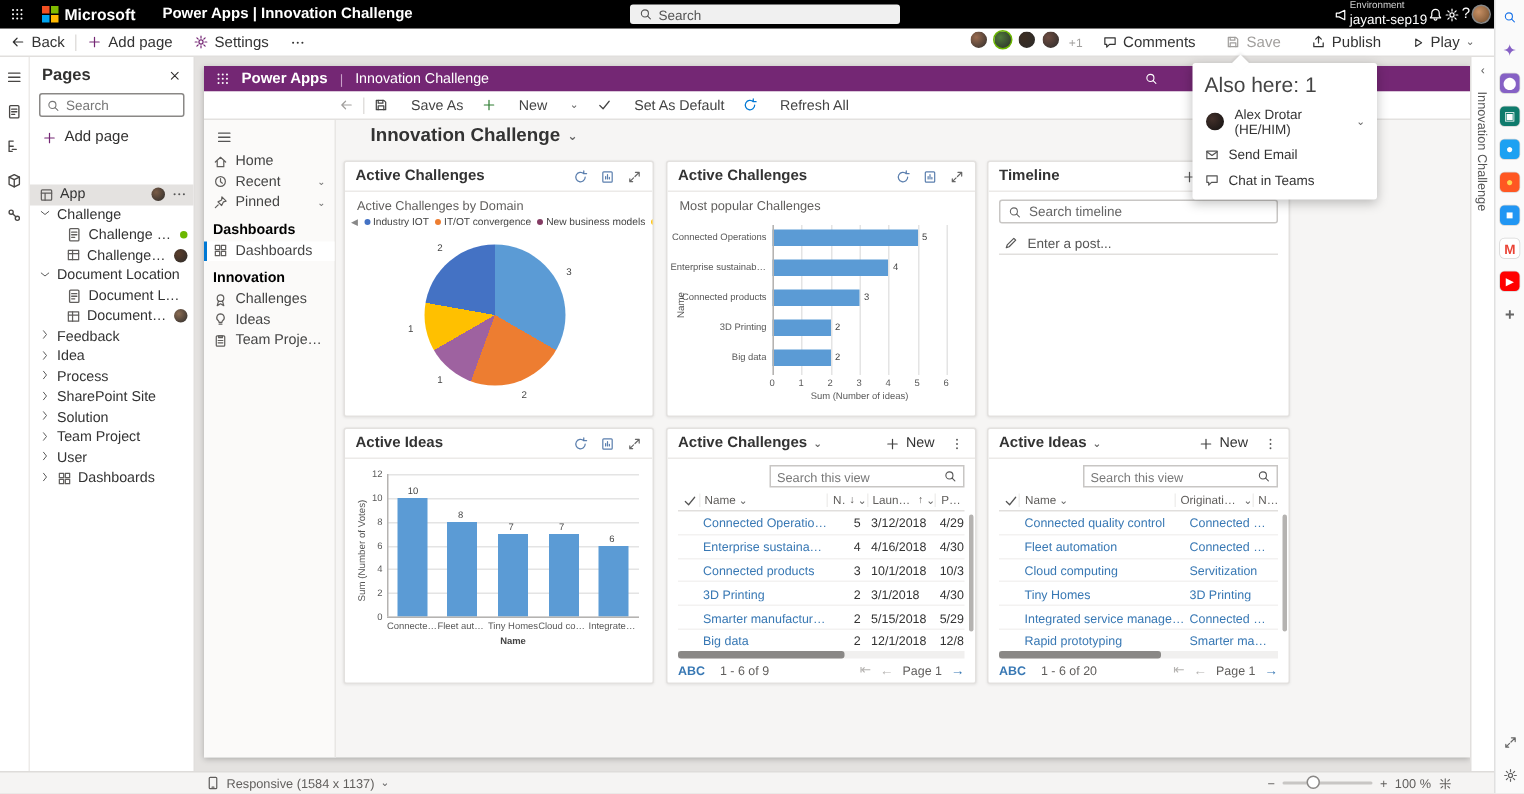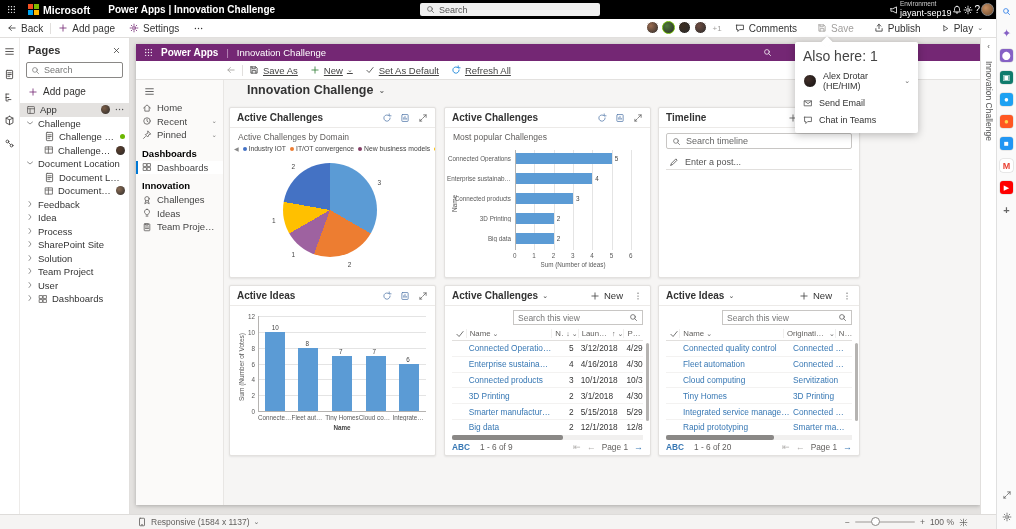--- a/index.html
+++ b/index.html
@@ -49,21 +49,21 @@
 
   
   #canvas { position:absolute; left:130px; top:38px; width:850px; height:476px; background:#e4e2e0; }
   #preview { position:absolute; left:6px; top:6px; width:844px; height:461px; background:#f6f5f4; box-shadow:0 1px 4px rgba(0,0,0,.25); overflow:hidden; }
   #apphead { height:17px; background:#742774; color:#fff; display:flex; align-items:center; padding:0 8px; gap:8px; }
   #apphead .ab { font-size:10px; font-weight:bold; }
   #apphead .asep { color:#c9a0c9; font-size:9px; }
   #apphead .at { font-size:9.5px; }
   #apphead .asearch { margin-left:auto; margin-right:200px; }
   #appcmd { height:19px; background:#fff; border-bottom:1px solid #e3e1df; display:flex; align-items:center; font-size:9.5px; color:#444; padding-left:84px; }
-  #appcmd .cbi { padding:17px 6px; gap:4px;text-decoration:underline; }
+  #appcmd .cbi { padding:17px 6px; gap:15px; }
   #appbody { position:absolute; left:0; top:36px; right:0; bottom:0; display:flex; }
   #appnav { width:88px; background:#fbfaf9; border-right:1px solid #e8e6e4; font-size:9.5px; color:#333; padding-top:2px; }
   .navburger { padding:4px 8px; color:#555; }
   .navitem { display:flex; align-items:center; gap:5px; height:13.5px; padding:0 6px; cursor:pointer; color:#444; }
   .navitem.sel { background:#fff; border-left:2px solid #0078d4; padding-left:4px; }
   .navitem .nch { margin-left:auto; font-size:6.5px; color:#777; }
   .navgroup { font-weight:bold; font-size:9.5px; color:#000; padding:6px 6px 2px; }
   #appcontent { position:relative; flex:1; }
   #pgtitle { position:absolute; left:23px; top:3px; font-size:12.5px; font-weight:600; color:#333; display:flex; gap:5px; align-items:center; }
   #pgtitle .chev { font-size:8px; }
@@ -336,21 +336,21 @@
   </div>
   <div class="paddpage">
     <span class="ic" style="color:#742774">
         <svg viewBox="0 0 16 16" width="10" height="10" fill="none" stroke="currentColor" stroke-width="1.3" stroke-linecap="round" stroke-linejoin="round">
           <path d="M8 3v10M3 8h10"></path>
         </svg>
       </span>
     <span>Add page</span>
   </div>
   <div id="ptree">
-      <div class="trow sel" style="padding-left: 6px;">
+      <div class="trow sel" style="padding-left: 6px; margin-top: 20px;">
         <span class="ic" style="color: rgb(96, 94, 92);">
           <svg viewBox="0 0 16 16" width="10" height="10" fill="none" stroke="currentColor" stroke-width="1.3" stroke-linecap="round" stroke-linejoin="round">
             <rect x="2.5" y="2.5" width="11" height="11" rx="1"></rect>
             <path d="M2.5 6h11M6.5 6v7.5"></path>
           </svg>
         </span>
         <span class="lbl trunc">App</span>
         <span class="tav" style="background: radial-gradient(circle at 35% 35%, rgb(122, 92, 70), rgb(43, 43, 43));"></span>
         <span class="ic" style="color: rgb(85, 85, 85);">
           <svg viewBox="0 0 16 16" width="11" height="11" fill="none" stroke="currentColor" stroke-width="1.3" stroke-linecap="round" stroke-linejoin="round">

